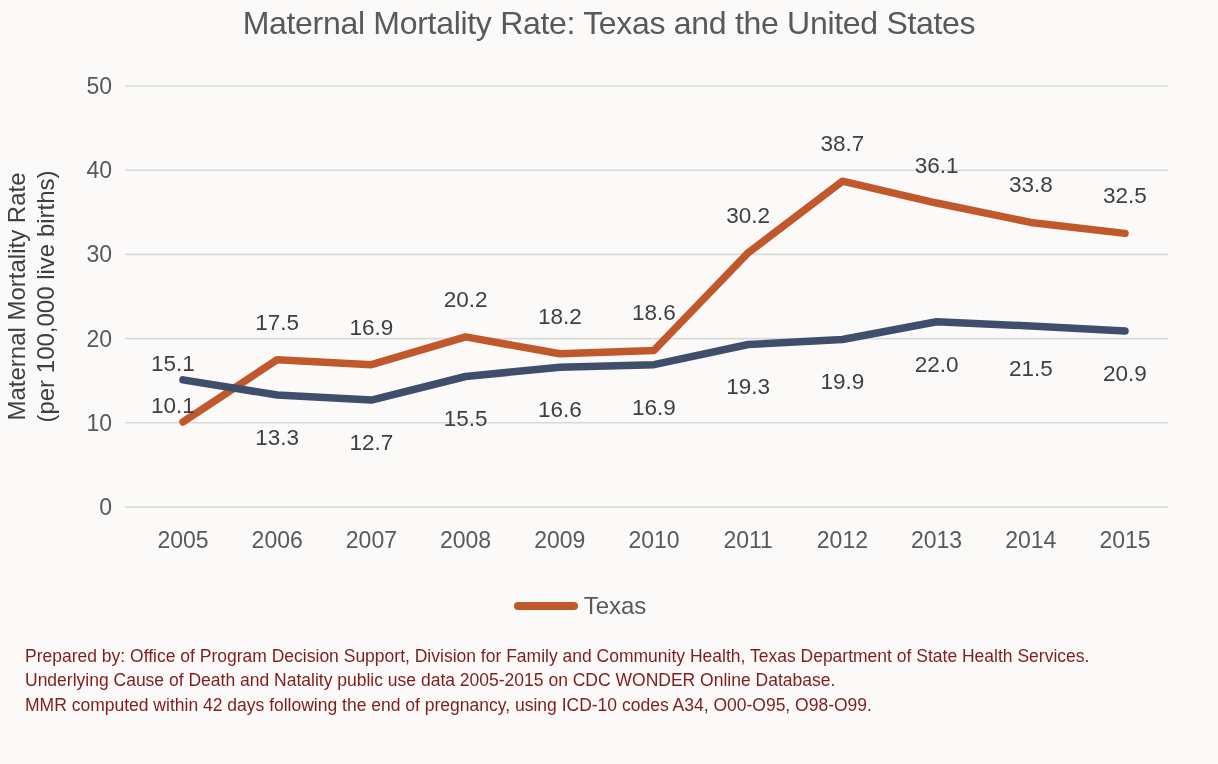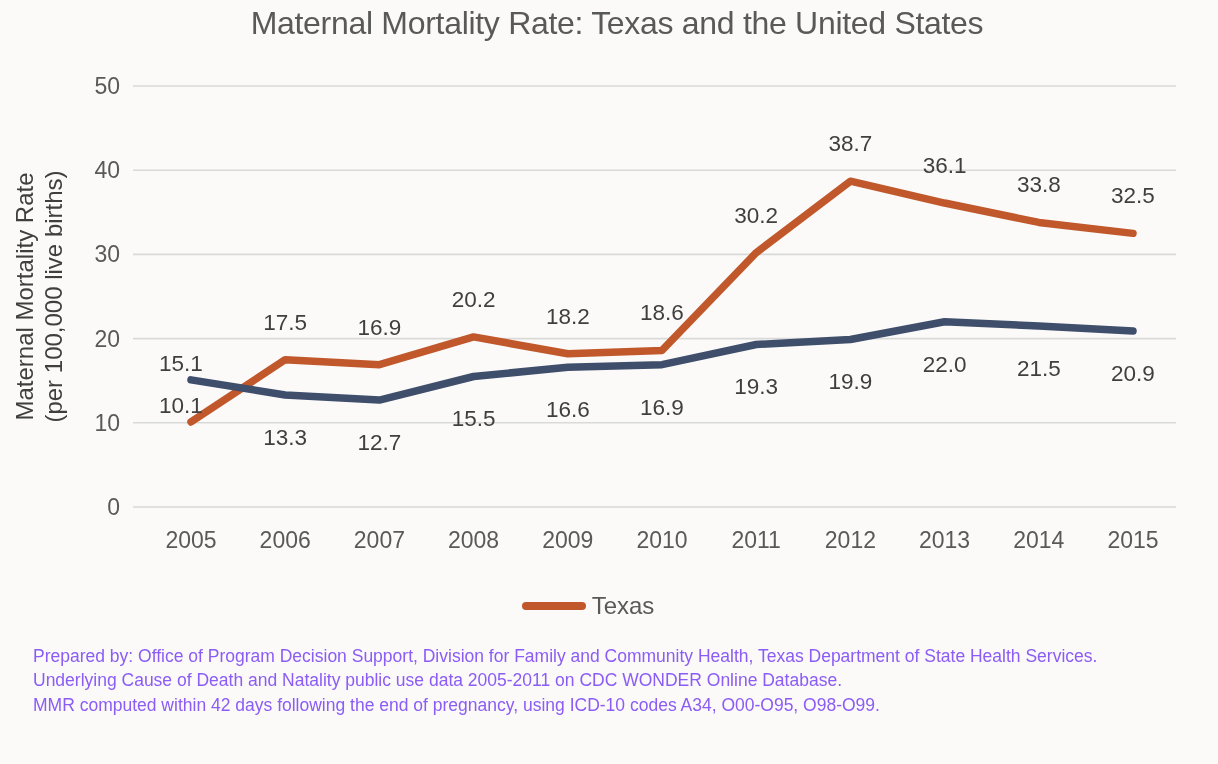--- a/index.html
+++ b/index.html
@@ -1,37 +1,37 @@
 <!DOCTYPE html>
 <html><head>
 <meta charset="utf-8">
 <style>
   html,body{margin:0;padding:0;}
   body{
     width:1218px;height:764px;position:relative;overflow:hidden;
     font-family:"Liberation Sans",sans-serif;
     background:#fbfaf8;
   }
-  .page{position:absolute;inset:0;margin-left:8px;}
+  .page{position:absolute;inset:0;}
   .chart-title{
     position:absolute;top:5px;left:0;width:1218px;
     text-align:center;font-size:32px;color:#595959;
     letter-spacing:-0.3px;font-weight:400;
   }
   svg.plot{position:absolute;top:0;left:0;}
   .legend{
     position:absolute;top:592px;left:0;width:1160px;
     display:flex;justify-content:center;align-items:center;gap:58px;
   }
   .legend-item{display:flex;align-items:center;gap:6px;}
   .legend-swatch{display:inline-block;width:64px;height:8px;border-radius:4px;}
   .legend-label{font-size:24px;color:#595959;}
   .footnotes{
     position:absolute;top:644px;left:25px;width:1180px;
-    font-size:17.5px;line-height:24.4px;color:#8b5cf6;
+    font-size:17.5px;line-height:24.4px;color:#7f1d1d;
   }
 </style>
 </head>
 <body style="background: rgb(251, 250, 248);">
 
 <div class="page">
 
   <div class="chart-title" style="color: rgb(89, 89, 89);">Maternal Mortality Rate: Texas and the United States</div>
 
   <svg class="plot" id="plot" width="1218" height="580" viewBox="0 0 1218 580">
@@ -100,17 +100,17 @@
 
   <div class="legend">
     <div class="legend-item">
       <span class="legend-swatch" style="background: rgb(192, 88, 43);"></span>
       <span class="legend-label">Texas</span>
     </div>
   </div>
 
   <div class="footnotes">
     <div>Prepared by: Office of Program Decision Support, Division for Family and Community Health, Texas Department of State Health Services.</div>
-    <div>Underlying Cause of Death and Natality public use data 2005-2011 on CDC WONDER Online Database.</div>
+    <div>Underlying Cause of Death and Natality public use data 2005-2015 on CDC WONDER Online Database.</div>
     <div>MMR computed within 42 days following the end of pregnancy, using ICD-10 codes A34, O00-O95, O98-O99.</div>
   </div>
 
 </div>
 
 </body></html>

